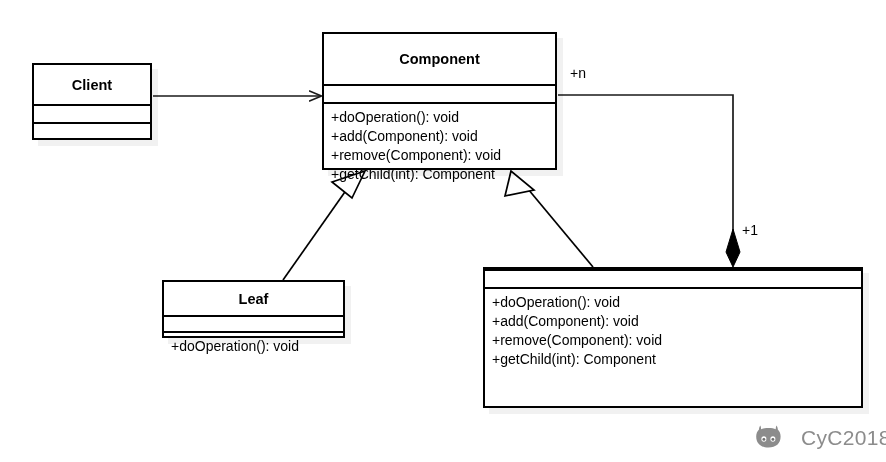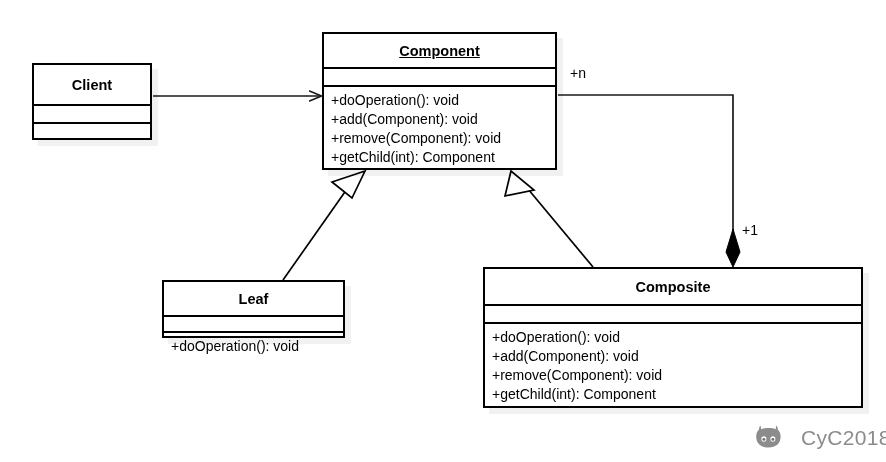--- a/index.html
+++ b/index.html
@@ -75,21 +75,21 @@
     white-space: nowrap;
     text-align: left;
   }
 
   
   #class-client    { left: 32px;  top: 63px;  width: 120px; height: 77px; }
   #class-client .uml-title   { height: 39px; }
   #class-client .uml-attrs   { height: 16px; }
 
   #class-component { left: 322px; top: 32px;  width: 235px; height: 138px; }
-  #class-component .uml-title { height: 33px; text-decoration: underline; }
+  #class-component .uml-title { height: 50px; }
   #class-component .uml-attrs { height: 16px; }
 
   #class-leaf      { left: 162px; top: 280px; width: 183px; height: 58px; }
   #class-leaf .uml-title      { height: 33px; }
   #class-leaf .uml-attrs      { height: 14px; }
 
   #class-composite { left: 483px; top: 267px; width: 380px; height: 141px; }
   #class-composite .uml-title { height: 35px; }
   #class-composite .uml-attrs { height: 16px; }
 
@@ -183,21 +183,20 @@
     <div class="uml-title">Leaf</div>
     <div class="uml-sep"></div>
     <div class="uml-attrs"></div>
     <div class="uml-sep"></div>
     <div class="uml-methods">
       <div class="uml-method">+doOperation(): void</div>
     </div>
   </div>
 
   <div class="uml-class" id="class-composite">
-    <div class="uml-title">Composite</div>
     <div class="uml-sep"></div>
     <div class="uml-attrs"></div>
     <div class="uml-sep"></div>
     <div class="uml-methods">
       <div class="uml-method">+doOperation(): void</div>
       <div class="uml-method">+add(Component): void</div>
       <div class="uml-method">+remove(Component): void</div>
       <div class="uml-method">+getChild(int): Component</div>
     </div>
   </div>

